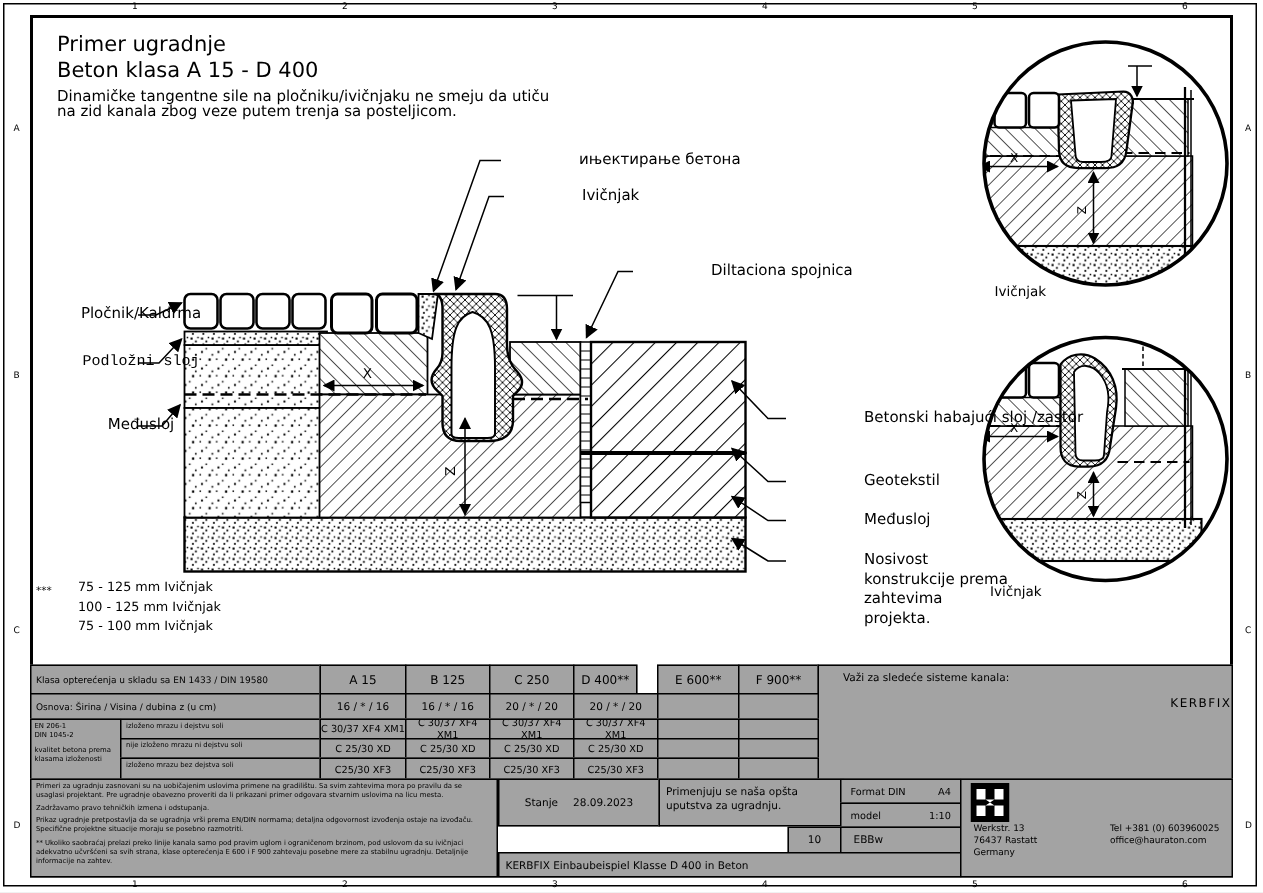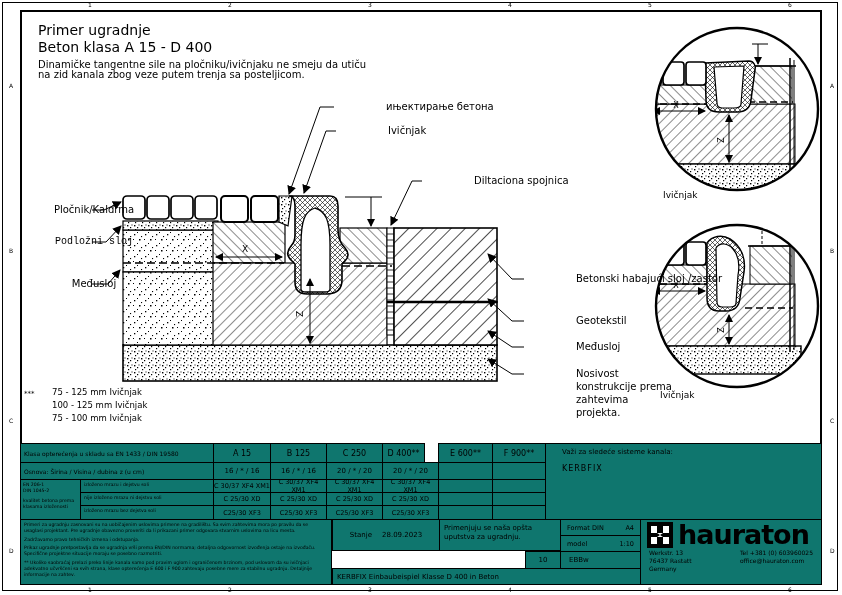--- a/index.html
+++ b/index.html
@@ -13,21 +13,21 @@
   .ruler-num{position:absolute;font-size:6px;line-height:6px;}
   
   .hdr-title{position:absolute;font-size:14px;line-height:17px;}
   .hdr-note{position:absolute;font-size:10px;line-height:10px;}
   
   .lbl{position:absolute;font-size:10px;line-height:12px;white-space:nowrap;padding-left:48px;}
   .lbl-r{text-align:center;}
   .note-sm{position:absolute;font-size:8.5px;line-height:13px;}
   .det-lbl{position:absolute;font-size:9px;}
   
-  .cell{position:absolute;border:1px solid #000;box-sizing:border-box;overflow:hidden;background:#0f766e;}
+  .cell{position:absolute;border:1px solid #000;box-sizing:border-box;overflow:hidden;background:#a3a3a3;}
   .cell.c{display:flex;align-items:center;justify-content:center;text-align:center;}
   .f8{font-size:8px;}
   .f7{font-size:7px;}
   .f65{font-size:6.5px;}
   .f6{font-size:6px;}
   .f45{font-size:4.6px;line-height:5.6px;}
   .pad{padding:1px 3px;}
   .tiny-disc{font-size:4.6px;line-height:5.8px;padding:2px 3px;}
   .tiny-disc p{margin:0 0 3px 0;}
   .kv{display:flex;justify-content:space-between;align-items:center;padding:0 6px;}
@@ -263,21 +263,21 @@
   <div class="cell pad f6" style="left:20px;top:443px;width:194px;height:20px;display:flex;align-items:center;">Klasa opterećenja u skladu sa EN 1433 / DIN 19580</div>
   <div class="cell c f8" style="left:213px;top:443px;width:58px;height:20px;">A 15</div>
   <div class="cell c f8" style="left:270px;top:443px;width:57px;height:20px;">B 125</div>
   <div class="cell c f8" style="left:326px;top:443px;width:57px;height:20px;">C 250</div>
   <div class="cell c f8" style="left:382px;top:443px;width:43px;height:20px;">D 400**</div>
   <div class="cell c f8" style="left:438px;top:443px;width:55px;height:20px;">E 600**</div>
   <div class="cell c f8" style="left:492px;top:443px;width:54px;height:20px;">F 900**</div>
 
   <div class="cell" style="left:545px;top:443px;width:277px;height:77px;">
     <div class="f7" style="padding:4px 0 0 16px;">Važi za sledeće sisteme kanala:</div>
-    <div class="f8" style="padding:8px 0 0 16px;letter-spacing:1px;">KERBFIX</div>
+    <div class="f8" style="padding:8px 0 0 16px;letter-spacing:1px;text-align:right;">KERBFIX</div>
   </div>
 
   <div class="cell pad f6" style="left:20px;top:462px;width:194px;height:18px;display:flex;align-items:center;">Osnova: Širina / Visina / dubina z (u cm)</div>
   <div class="cell c f7" style="left:213px;top:462px;width:58px;height:18px;">16 / * / 16</div>
   <div class="cell c f7" style="left:270px;top:462px;width:57px;height:18px;">16 / * / 16</div>
   <div class="cell c f7" style="left:326px;top:462px;width:57px;height:18px;">20 / * / 20</div>
   <div class="cell c f7" style="left:382px;top:462px;width:57px;height:18px;">20 / * / 20</div>
   <div class="cell c f7" style="left:438px;top:462px;width:55px;height:18px;"></div>
   <div class="cell c f7" style="left:492px;top:462px;width:54px;height:18px;"></div>
 
@@ -341,21 +341,20 @@
   <div class="cell" style="left:640px;top:519px;width:182px;height:66px;">
     <div class="brand">
       <svg width="26" height="26" viewBox="0 0 26 26">
         <rect x="0" y="0" width="26" height="26" fill="#000"></rect>
         <rect x="4" y="4" width="6" height="7" fill="#fff"></rect>
         <rect x="16" y="4" width="6" height="7" fill="#fff"></rect>
         <rect x="4" y="15" width="6" height="7" fill="#fff"></rect>
         <rect x="16" y="15" width="6" height="7" fill="#fff"></rect>
         <polygon points="10,11 16,11 13,13 16,15 10,15 13,13" fill="#fff"></polygon>
       </svg>
-      <span class="brand-name">hauraton</span>
     </div>
     <div class="addr">
       <div>
         <div>Werkstr. 13</div>
         <div>76437 Rastatt</div>
         <div>Germany</div>
       </div>
       <div style="text-align:left;">
         <div>Tel +381 (0) 603960025</div>
         <div>office@hauraton.com</div>

